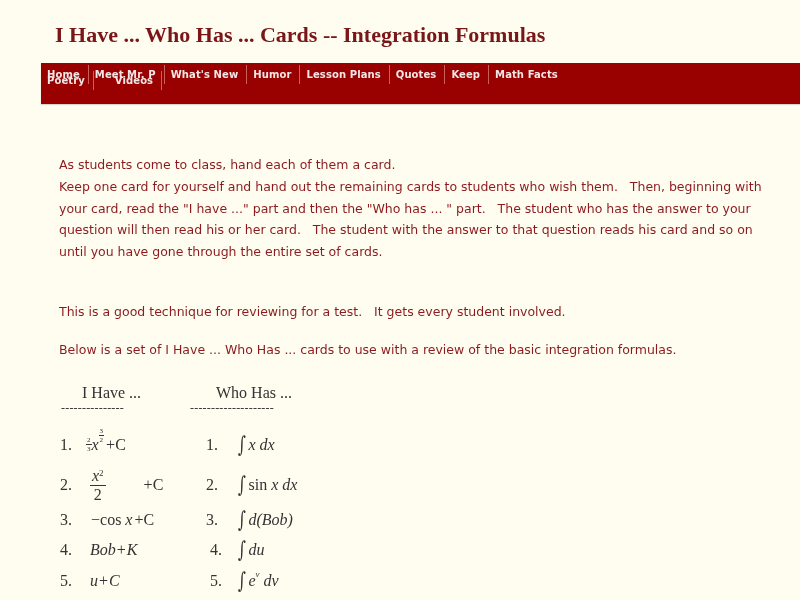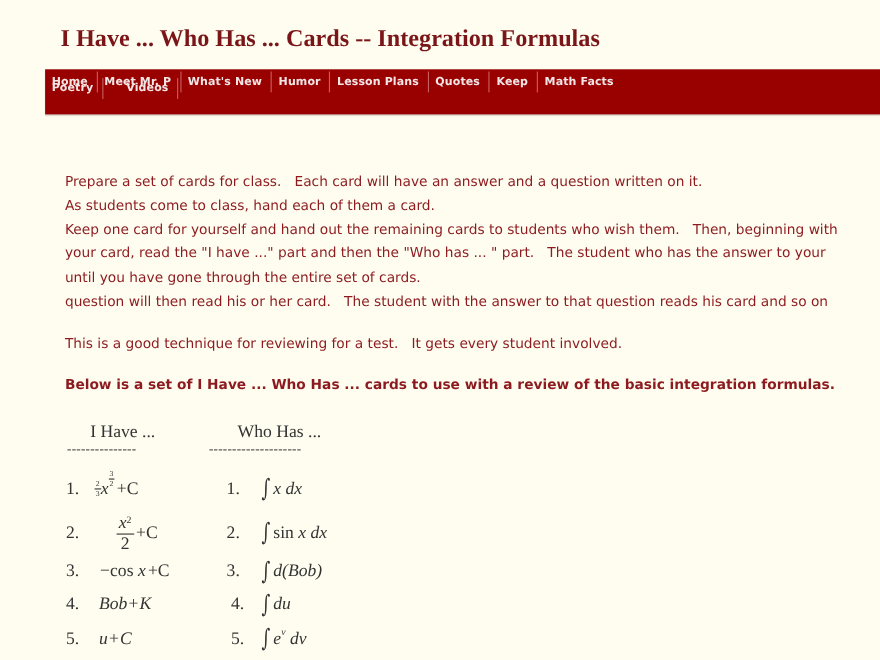--- a/index.html
+++ b/index.html
@@ -53,21 +53,21 @@
       padding: 0 8px 0 6px;
       height: 19px;
       line-height: 19px;
       border-right: 1px solid #c86060;
       cursor: pointer;
       text-decoration: none;
       letter-spacing: 0.1px;
     }
     .para1 { position: absolute; left: 59px; top: 154px; }
     .para2 { position: absolute; left: 59px; top: 301px; text-align: right; }
-    .para3 { position: absolute; left: 59px; top: 339px; font-weight: bold; }
+    .para3 { position: absolute; left: 59px; top: 339px; }
     .text-block {
       font-family: "DejaVu Sans", sans-serif;
       font-size: 12.5px;
       color: #8c1a1f;
       white-space: nowrap;
       line-height: 21.8px;
     }
     .col-header {
       position: absolute;
       font-family: "Liberation Serif", serif;
@@ -140,26 +140,25 @@
     <a class="nav-item">Keep</a>
     <a class="nav-item" style="border-right:none">Math Facts</a>
   </div>
   <div class="nav-row row2">
     <a class="nav-item">Poetry</a>
     <a class="nav-item">Videos</a>
   </div>
 </nav>
 
 <div class="text-block para1">
-  <div style="white-space:pre">Prepare a set of cards for class.   Each card will have an answer and a question written on it.</div>
   <div style="white-space:pre">As students come to class, hand each of them a card.</div>
   <div style="white-space:pre">Keep one card for yourself and hand out the remaining cards to students who wish them.   Then, beginning with</div>
   <div style="white-space:pre">your card, read the "I have ..." part and then the "Who has ... " part.   The student who has the answer to your</div>
+  <div style="white-space:pre">question will then read his or her card.   The student with the answer to that question reads his card and so on</div>
   <div style="white-space:pre">until you have gone through the entire set of cards.</div>
-  <div style="white-space:pre">question will then read his or her card.   The student with the answer to that question reads his card and so on</div>
 </div>
 
 <div class="text-block para2" style="white-space:pre">This is a good technique for reviewing for a test.   It gets every student involved.</div>
 
 <div class="text-block para3" style="white-space:pre">Below is a set of I Have ... Who Has ... cards to use with a review of the basic integration formulas.</div>
 
 <div class="col-header" style="left:82px; top:374px;">I Have ...</div>
 <div class="col-header" style="left:216px; top:374px;">Who Has ...</div>
 <div class="dashes" style="left:61px; top:401px;">---------------</div>
 <div class="dashes" style="left:190px; top:401px;">--------------------</div>
@@ -175,21 +174,21 @@
     <span class="frac small" style="position:relative; top:-9px; font-size:7px;">
       <span class="top">3</span>
       <span class="bot">2</span>
     </span>
     <span style="margin-left:2px;">+C</span>
   </span>
 </div>
 
 <div class="math-row" style="left:60px; top:468px; height:34px;">
   <span class="num">2.</span>
-  <span class="expr" style="margin-left:20px;">
+  <span class="expr" style="margin-left:4px;gap:36px;">
     <span class="frac">
       <span class="top"><span class="it">x</span><span class="sup" style="top:-5px;">2</span></span>
       <span class="bot">2</span>
     </span>
     <span style="margin-left:2px;">+C</span>
   </span>
 </div>
 
 <div class="math-row" style="left:60px; top:505px;">
   <span class="num">3.</span>

